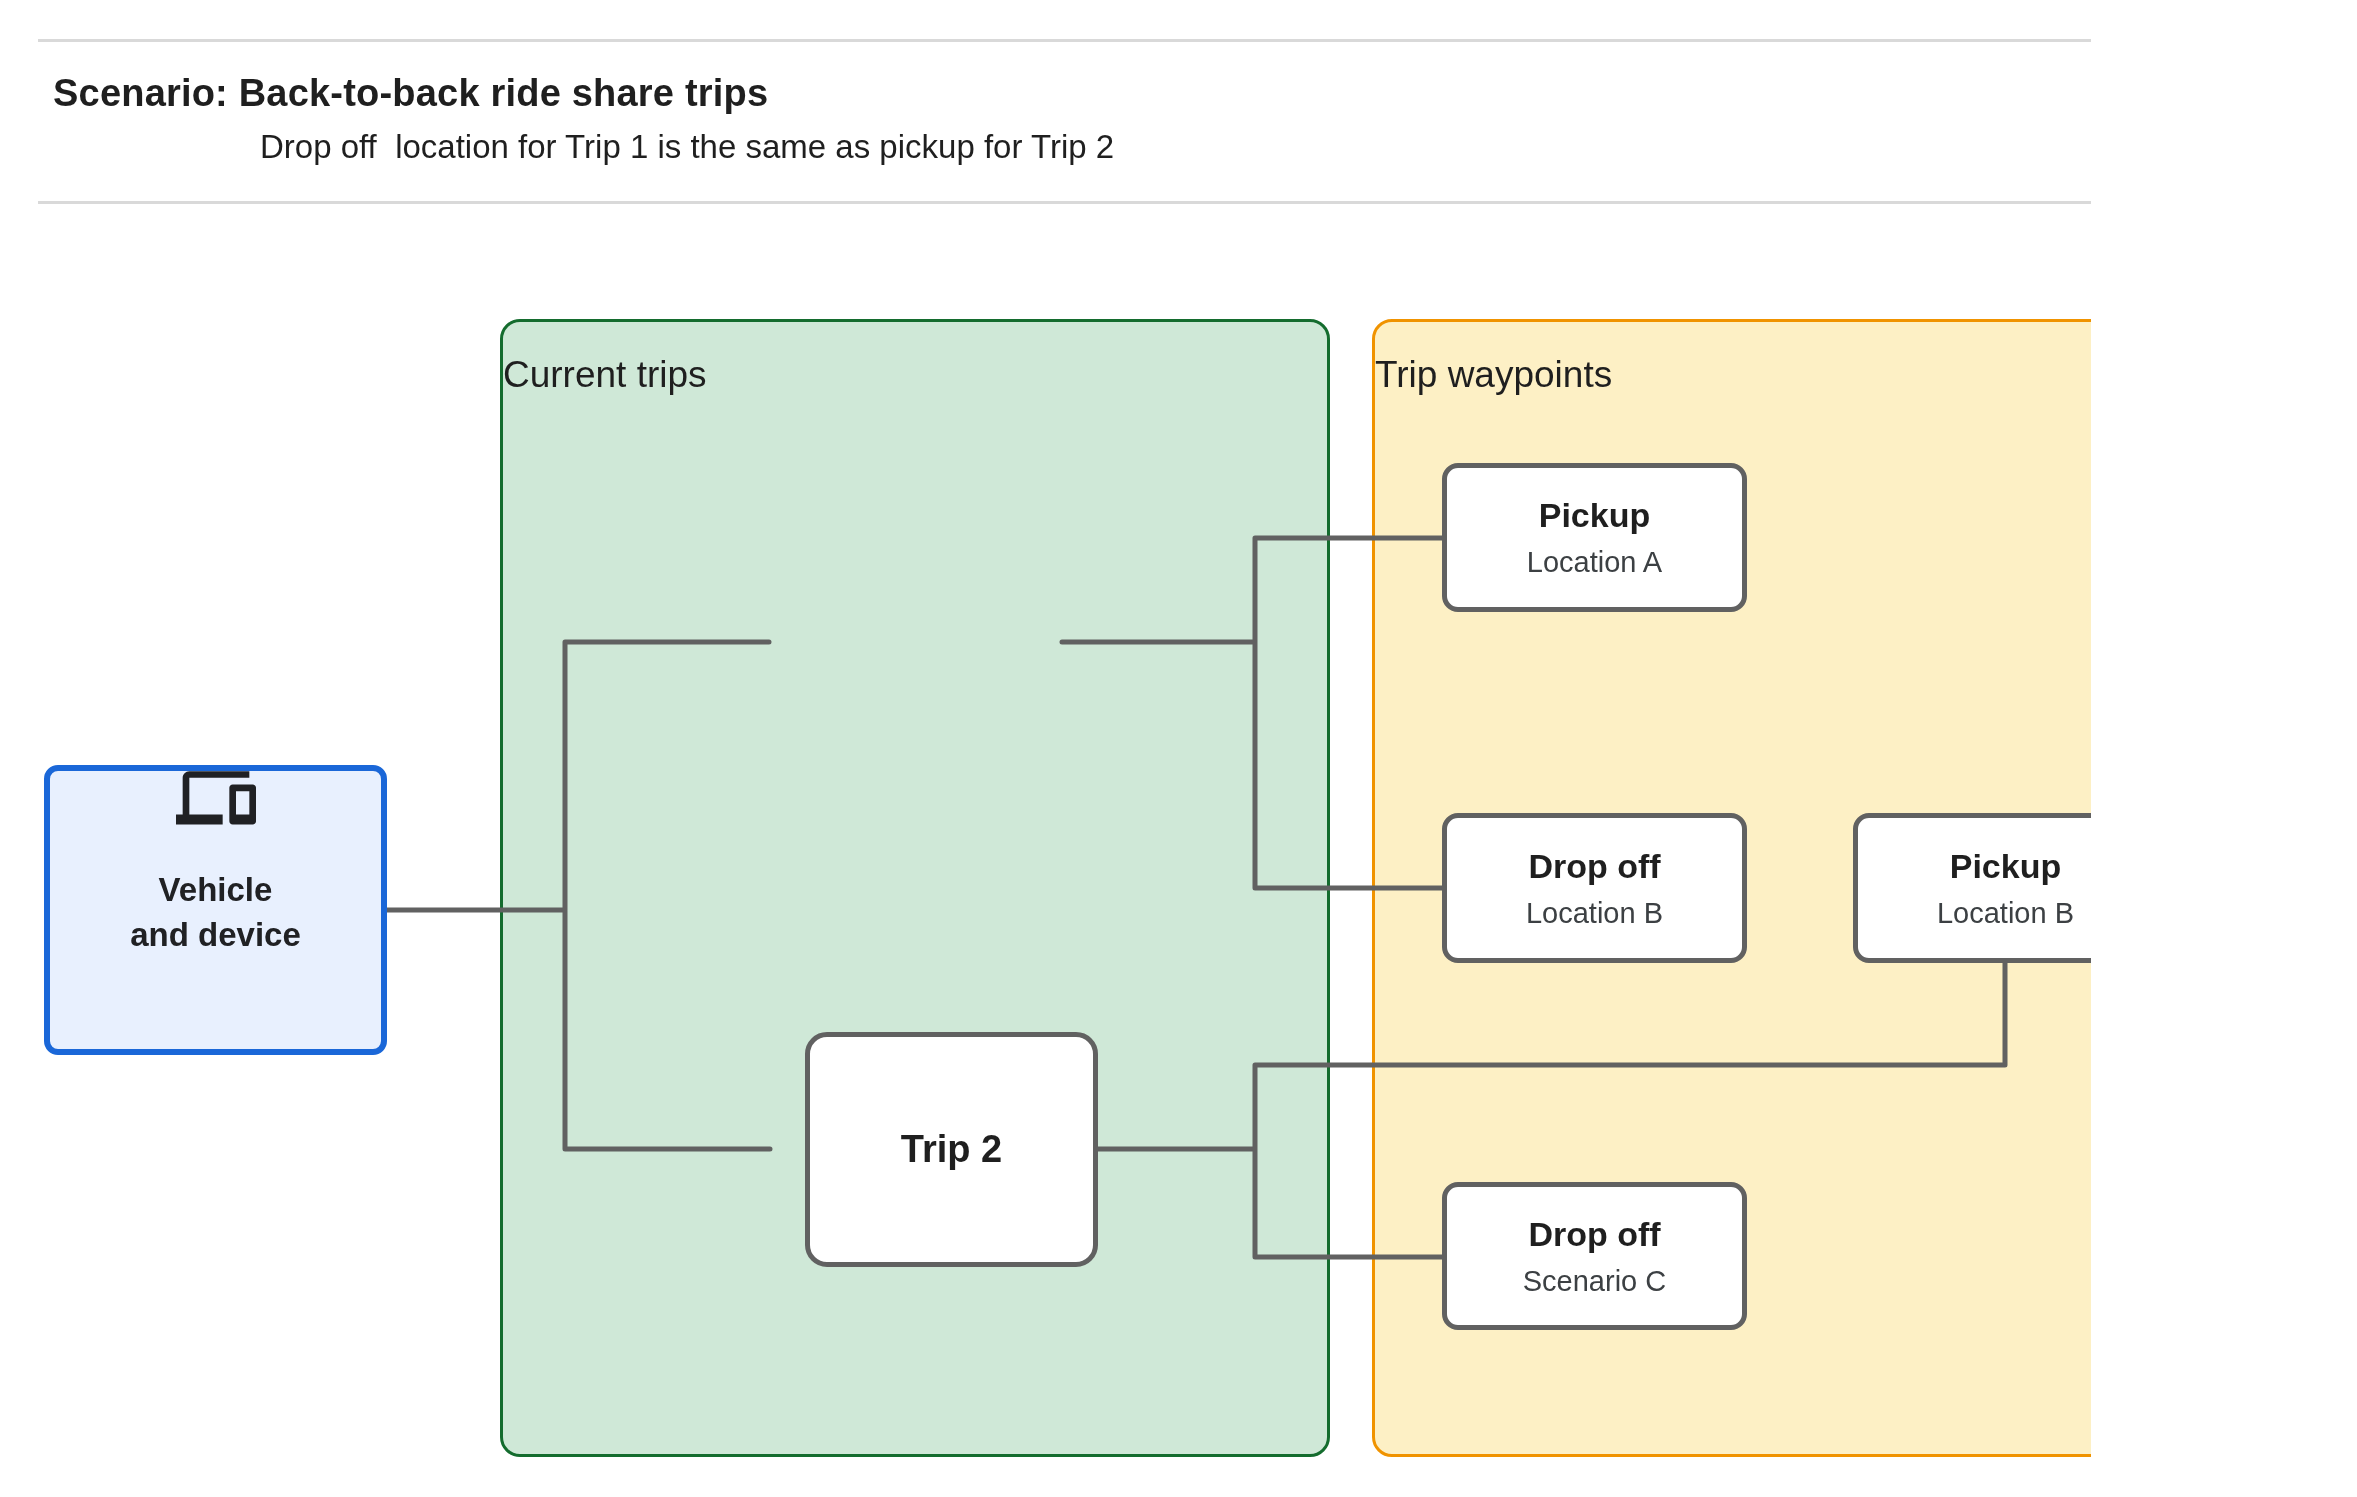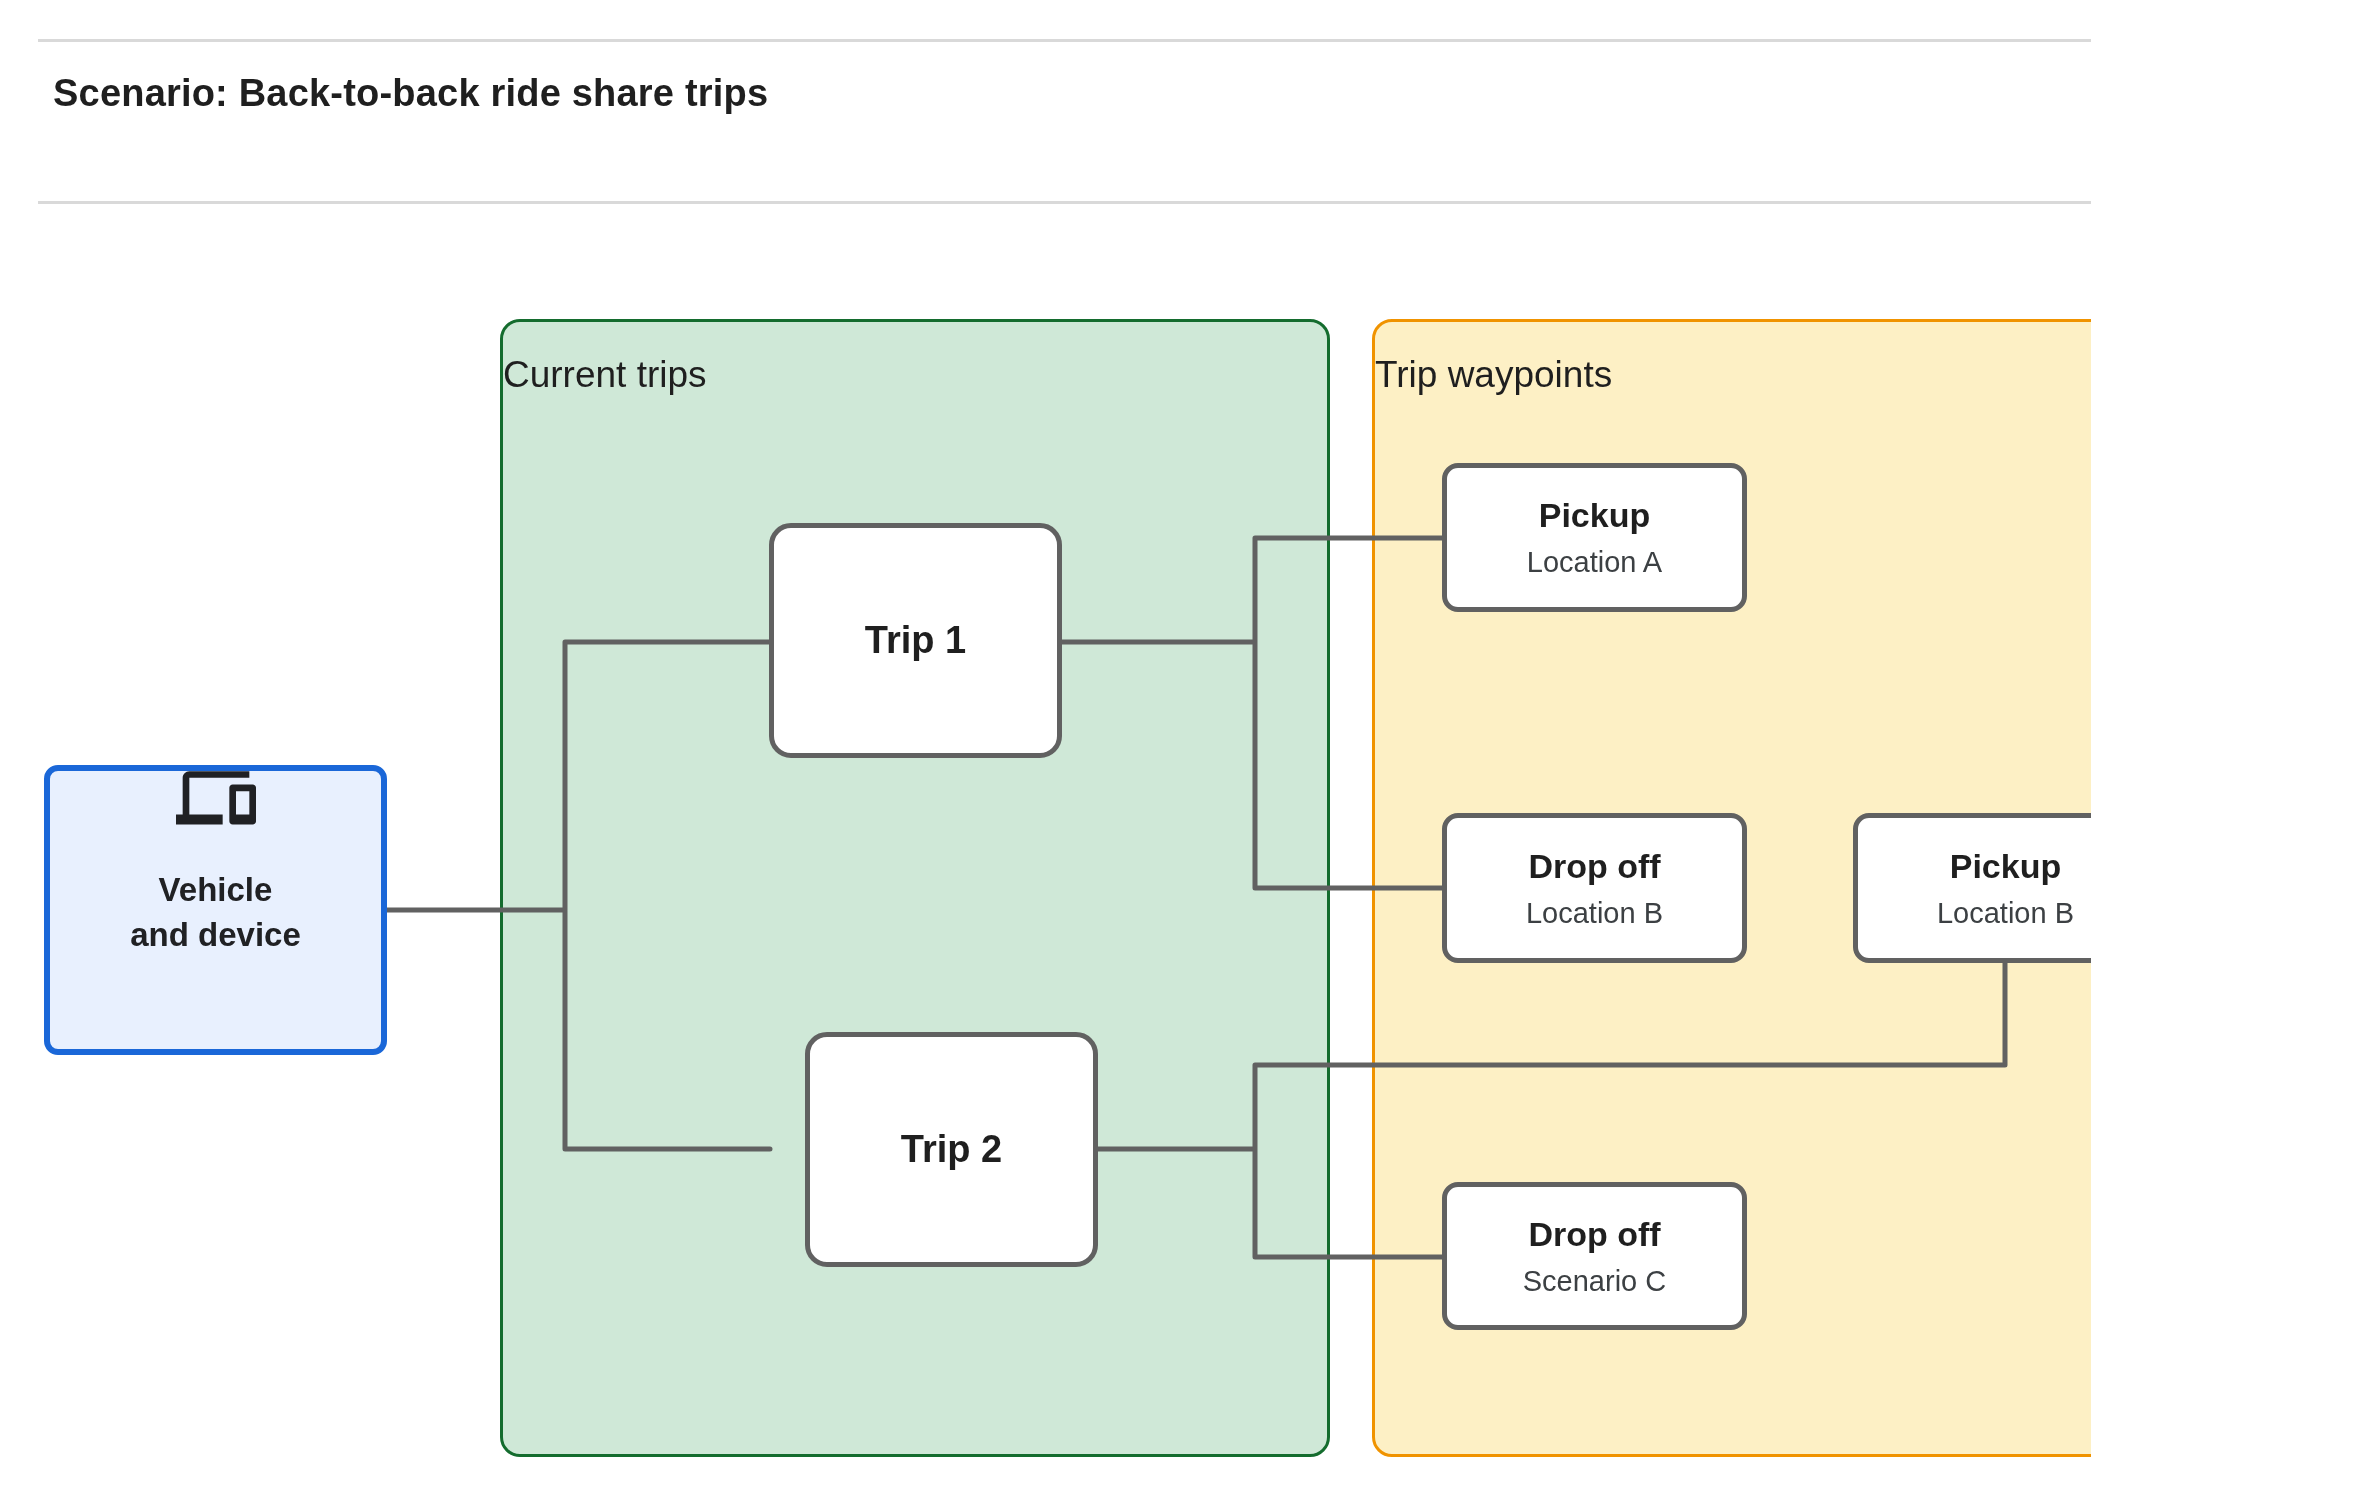--- a/index.html
+++ b/index.html
@@ -58,20 +58,21 @@
   .devices-icon path{fill:#202124;}
   .vehicle-label{margin-top:40px;text-align:center;font-size:33px;font-weight:bold;line-height:1.35;color:#202124;}
 </style>
 </head>
 <body>
 
 <div class="canvas">
 
   <div class="divider top"></div>
   <div class="page-title">Scenario: Back-to-back ride share trips</div>
+  <div class="page-subtitle">Drop off  location for Trip 1 is the same as pickup for Trip 2</div>
   <div class="divider bottom"></div>
 
   <div class="panel green">
     <div class="panel-title">Current trips</div>
   </div>
 
   <div class="panel orange">
     <div class="panel-title">Trip waypoints</div>
   </div>
 
@@ -86,23 +87,20 @@
       <svg width="80" height="57" viewBox="0 4 24 17" xmlns="http://www.w3.org/2000/svg">
         <path d="M4 6h18V4H4c-1.1 0-2 .9-2 2v11H0v3h14v-3H4V6zm19 2h-6c-.55 0-1 .45-1 1v10c0 .55.45 1 1 1h6c.55 0 1-.45 1-1V9c0-.55-.45-1-1-1zm-1 9h-4v-7h4v7z"></path>
       </svg>
     </span>
     <div class="vehicle-label">
       <div>Vehicle</div>
       <div>and device</div>
     </div>
   </div>
 
-  <div class="node trip-node t1">
-    <span class="trip-label">Trip 1</span>
-  </div>
 
   <div class="node trip-node t2">
     <span class="trip-label">Trip 2</span>
   </div>
 
   <div class="node wp-node a">
     <span class="wp-type">Pickup</span>
     <span class="wp-loc">Location A</span>
   </div>
 

